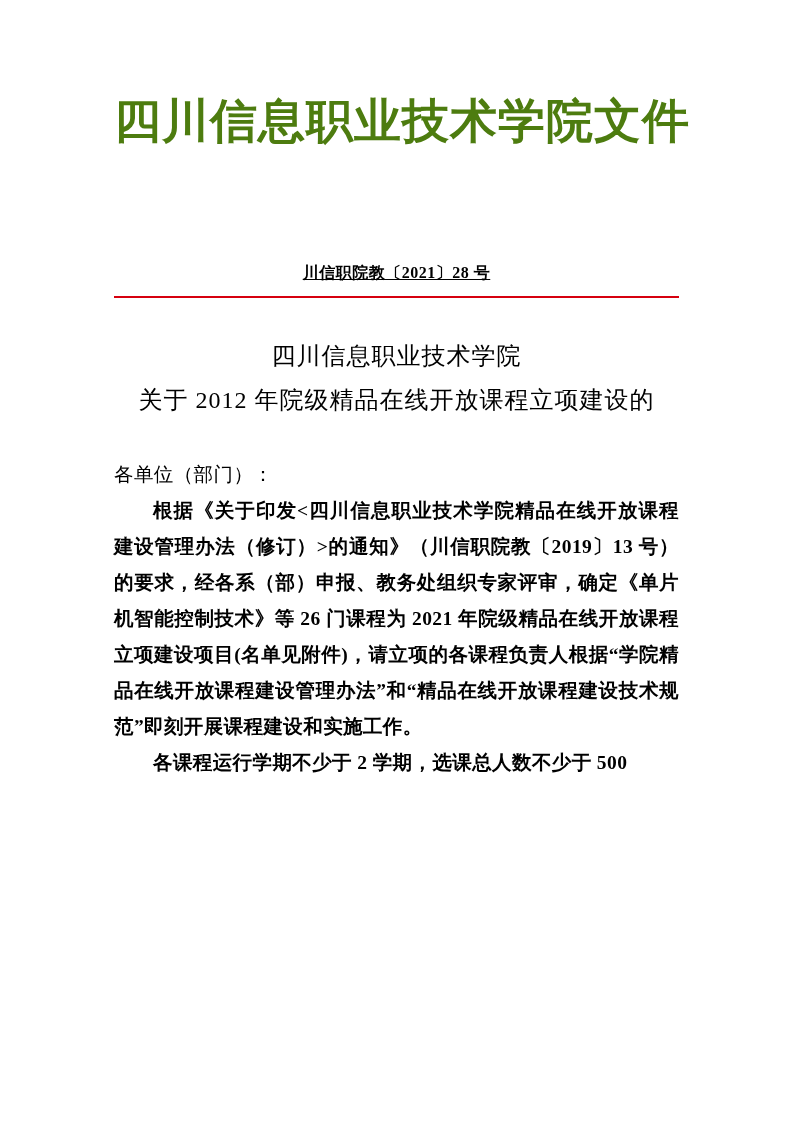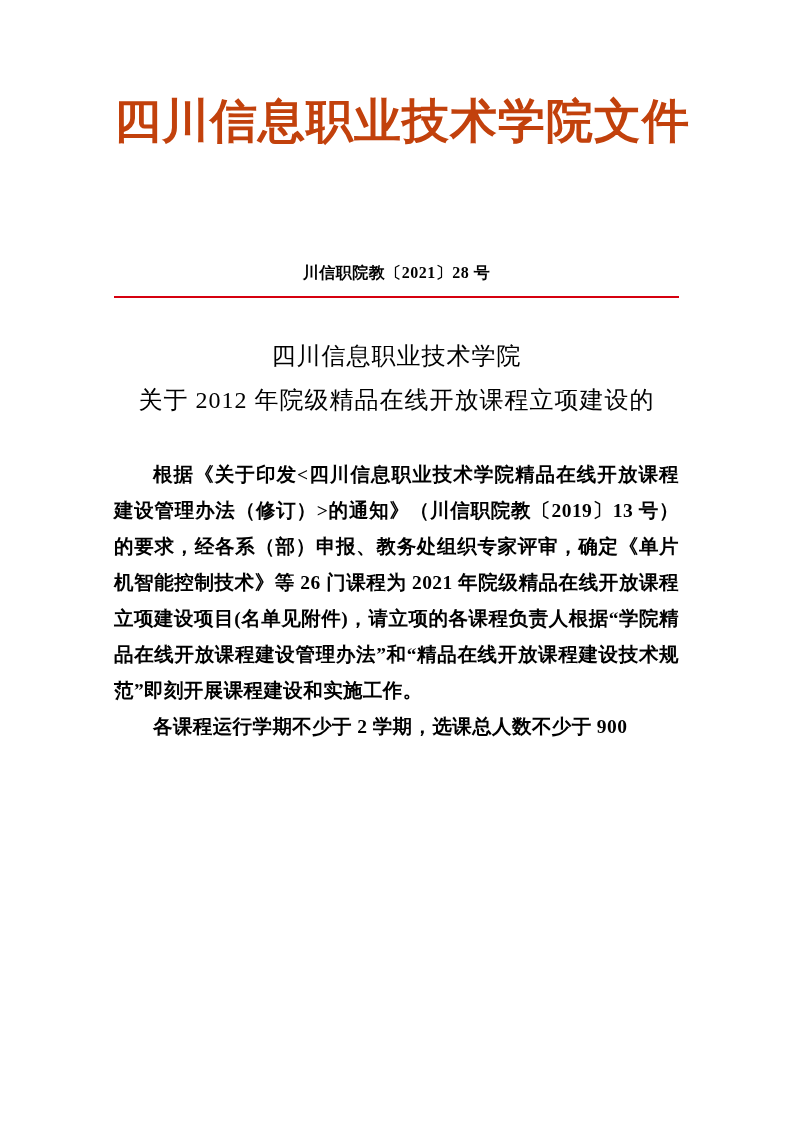--- a/index.html
+++ b/index.html
@@ -20,35 +20,36 @@
     height: 1122px;
     box-sizing: border-box;
     padding: 0 114px;
     position: relative;
   }
   .doc-header {
     text-align: center;
     margin-top: 92px;
   }
   .doc-header-title {
-    color: #c2410c;
+    color: #4d7c0f;
     font-family: "DejaVu Serif", "Liberation Serif", serif;
     font-weight: bold;
     font-size: 47px;
     letter-spacing: 1px;
     line-height: 1.25;
     white-space: nowrap;
   }
   .doc-number {
     text-align: center;
     font-size: 16px;
     font-weight: bold;
     letter-spacing: 0.5px;
     margin-top: 112px;
     font-family: "Liberation Serif", "DejaVu Serif", serif;
+    text-decoration: underline;
   }
   .red-rule {
     margin-top: 12px;
     height: 2px;
     background: #d6000f;
     width: 100%;
   }
   .title-block {
     text-align: center;
     margin-top: 36px;
@@ -91,17 +92,18 @@
   <div class="doc-number">川信职院教〔2021〕28 号</div>
 
   <div class="red-rule"></div>
 
   <div class="title-block">
     <div class="title-line">四川信息职业技术学院</div>
     <div class="title-line">关于 2012 年院级精品在线开放课程立项建设的</div>
   </div>
 
   <div class="body-block">
+    <p class="para">各单位（部门）：</p>
     <p class="para indent">根据《关于印发&lt;四川信息职业技术学院精品在线开放课程建设管理办法（修订）&gt;的通知》（川信职院教〔2019〕13 号）的要求，经各系（部）申报、教务处组织专家评审，确定《单片机智能控制技术》等 26 门课程为 2021 年院级精品在线开放课程立项建设项目(名单见附件)，请立项的各课程负责人根据“学院精品在线开放课程建设管理办法”和“精品在线开放课程建设技术规范”即刻开展课程建设和实施工作。</p>
-    <p class="para indent">各课程运行学期不少于 2 学期，选课总人数不少于 900</p>
+    <p class="para indent">各课程运行学期不少于 2 学期，选课总人数不少于 500</p>
   </div>
 
 </div>
 
 </body></html>

